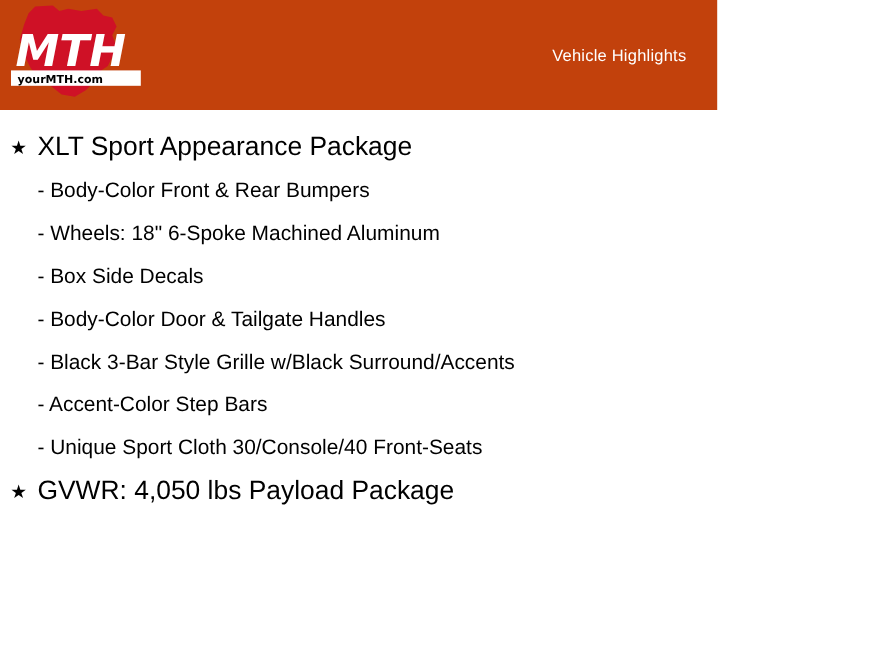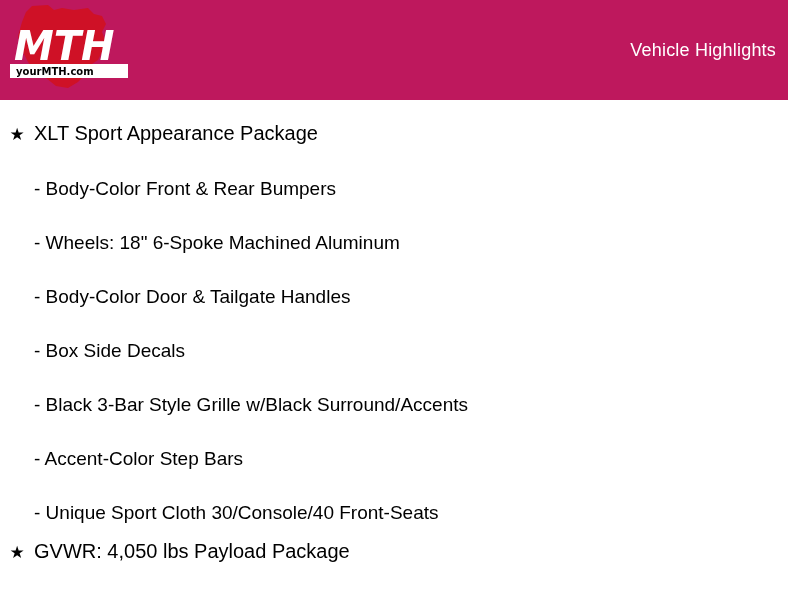--- a/index.html
+++ b/index.html
@@ -16,44 +16,44 @@
   #page {
     position: relative;
     width: 800px;
     height: 600px;
     background: #ffffff;
   }
 
   
   .header {
     position: relative;
-    width: 788px;
+    width: 652px;
     height: 100px;
-    background: #be185d;
+    background: #c2410c;
     display: flex;
     align-items: center;
     justify-content: space-between;
   }
 
   .logo {
     position: relative;
     width: 150px;
     height: 96px;
     margin-left: 2px;
     flex: 0 0 auto;
   }
 
   .logo svg { display: block; }
 
   .header-title {
     color: #ffffff;
-    font-size: 18px;
+    font-size: 15px;
     font-weight: normal;
     letter-spacing: 0.2px;
-    margin-right: 12px;
+    margin-right: 28px;
     white-space: nowrap;
   }
 
   
   .content {
     padding: 14px 0 0 0;
   }
 
   .row {
     display: flex;
@@ -78,28 +78,27 @@
     padding-top: 1px;
   }
 
   .indent-spacer {
     width: 34px;
     min-width: 34px;
   }
 
   .row-text {
     color: #000000;
-    font-size: 20px;
+    font-size: 24px;
     line-height: 25px;
     white-space: nowrap;
   }
 
   .level-1 .row-text {
     font-size: 19px;
-    margin-top: 15px;
   }
 </style>
 </head>
 <body>
 
 <div id="page">
 
   <div class="header">
 
     <div class="logo">
@@ -135,26 +134,26 @@
       <span class="row-text">- Body-Color Front &amp; Rear Bumpers</span>
     </div>
 
     <div class="row level-1">
       <span class="indent-spacer"></span>
       <span class="row-text">- Wheels: 18" 6-Spoke Machined Aluminum</span>
     </div>
 
     <div class="row level-1">
       <span class="indent-spacer"></span>
-      <span class="row-text">- Body-Color Door &amp; Tailgate Handles</span>
+      <span class="row-text">- Box Side Decals</span>
     </div>
 
     <div class="row level-1">
       <span class="indent-spacer"></span>
-      <span class="row-text">- Box Side Decals</span>
+      <span class="row-text">- Body-Color Door &amp; Tailgate Handles</span>
     </div>
 
     <div class="row level-1">
       <span class="indent-spacer"></span>
       <span class="row-text">- Black 3-Bar Style Grille w/Black Surround/Accents</span>
     </div>
 
     <div class="row level-1">
       <span class="indent-spacer"></span>
       <span class="row-text">- Accent-Color Step Bars</span>

